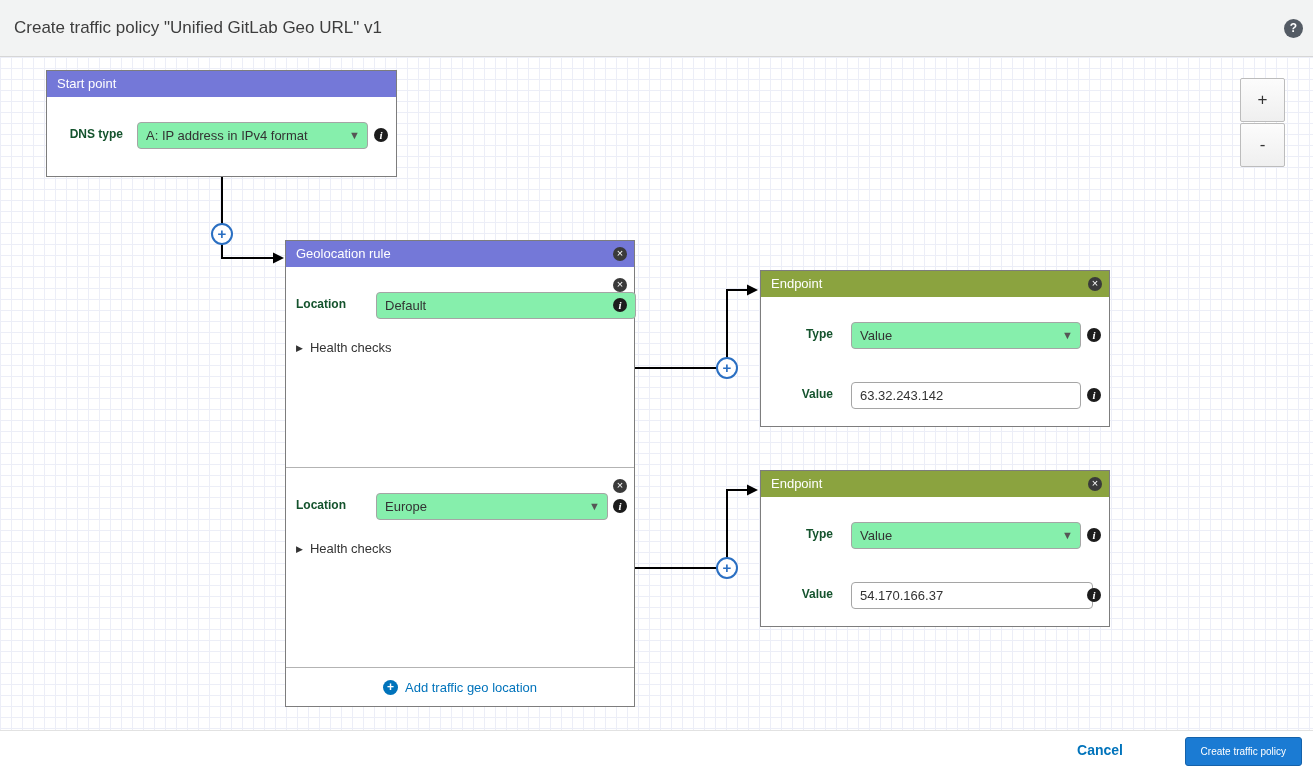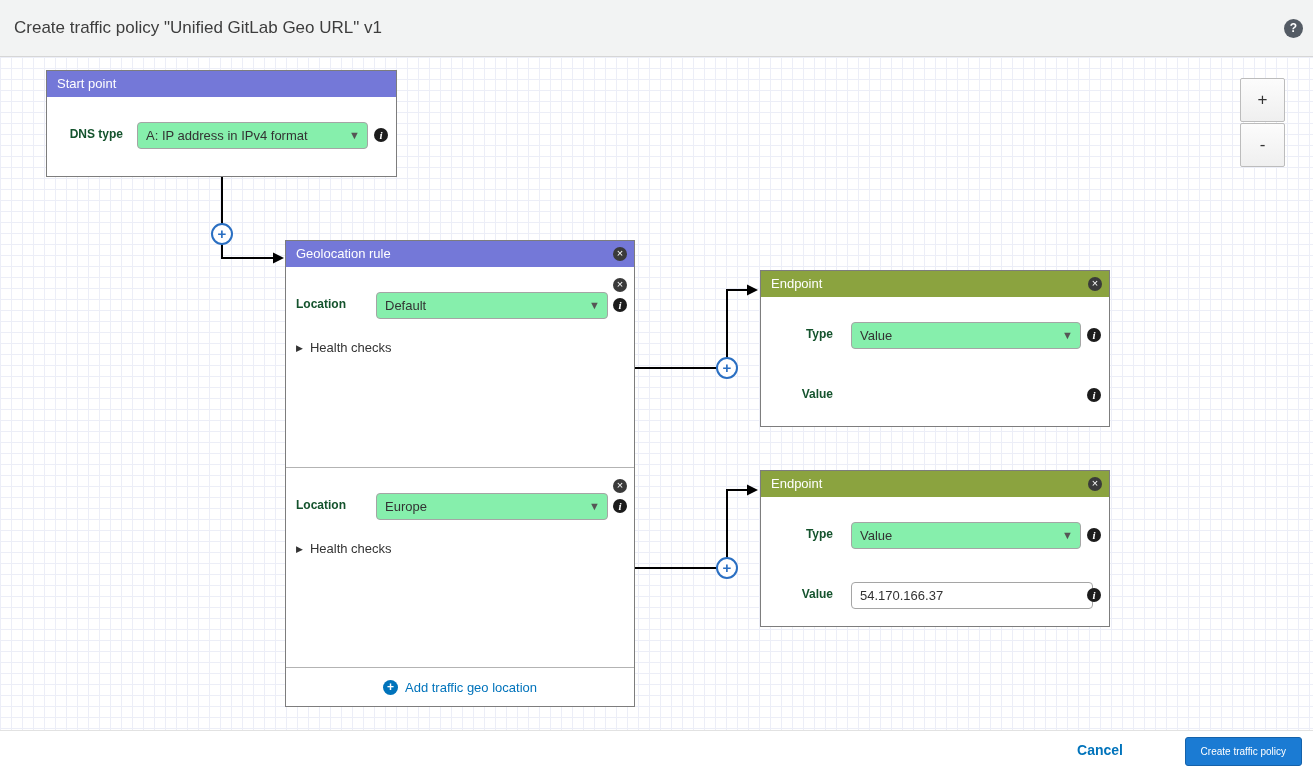--- a/index.html
+++ b/index.html
@@ -117,21 +117,21 @@
 
     <div class="node" style="left:285px; top:183px; width:350px; height:467px;">
       <div class="node-header purple">
         <span>Geolocation rule</span>
         <span class="close-icon">×</span>
       </div>
 
       <div class="rule-section">
         <span class="close-icon" style="right:7px; top:11px;">×</span>
         <div class="field-label" style="left:0px; top:30px; width:60px;">Location</div>
-        <div class="select-box" style="left:90px; top:25px; width:232px;">
+        <div class="select-box" style="left:90px; top:25px; width:260px;">
           <span>Default</span>
           <span class="caret">▼</span>
         </div>
         <div class="info-icon" style="left:327px; top:31px;">i</div>
         <div class="health-toggle" style="left:10px; top:73px;">
           <span class="tri">▶</span><span>Health checks</span>
         </div>
       </div>
 
       <div class="rule-section">
@@ -164,20 +164,21 @@
         <span class="close-icon">×</span>
       </div>
       <div style="position:relative; height:130px;">
         <div class="field-label" style="left:5px; top:30px; width:67px;">Type</div>
         <div class="select-box" style="left:90px; top:25px; width:230px;">
           <span>Value</span>
           <span class="caret">▼</span>
         </div>
         <div class="info-icon" style="left:326px; top:31px;">i</div>
         <div class="field-label" style="left:5px; top:90px; width:67px;">Value</div>
+        <input class="text-input" style="left: 90px; top: 85px; width: 230px;" value="63.32.243.142">
         <div class="info-icon" style="left:326px; top:91px;">i</div>
       </div>
     </div>
 
     <div class="node" style="left:760px; top:413px; width:350px; height:157px;">
       <div class="node-header green">
         <span>Endpoint</span>
         <span class="close-icon">×</span>
       </div>
       <div style="position:relative; height:130px;">

